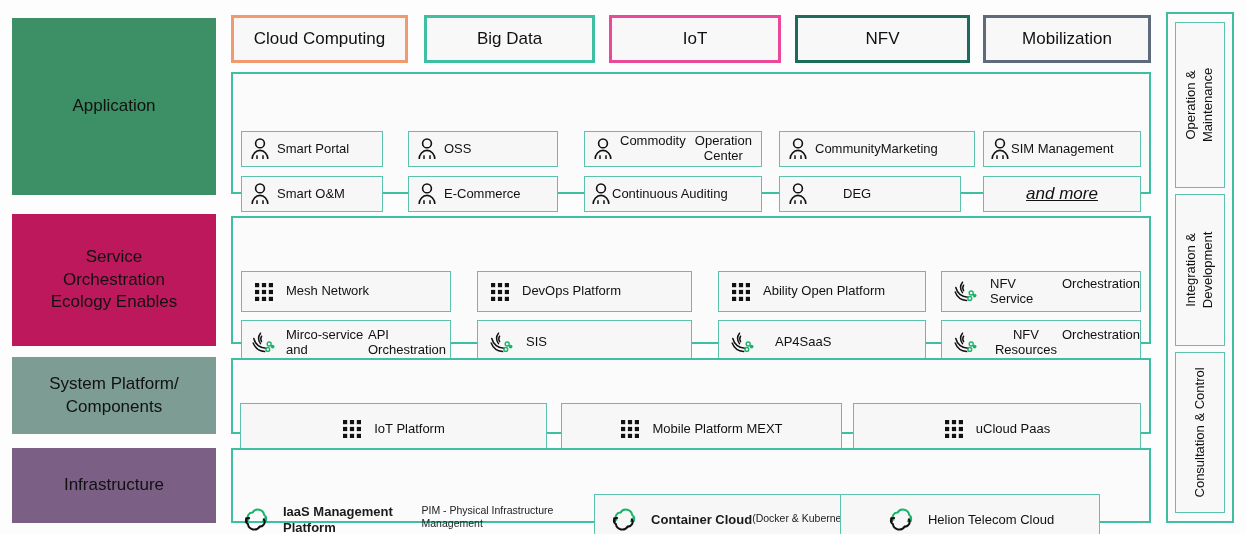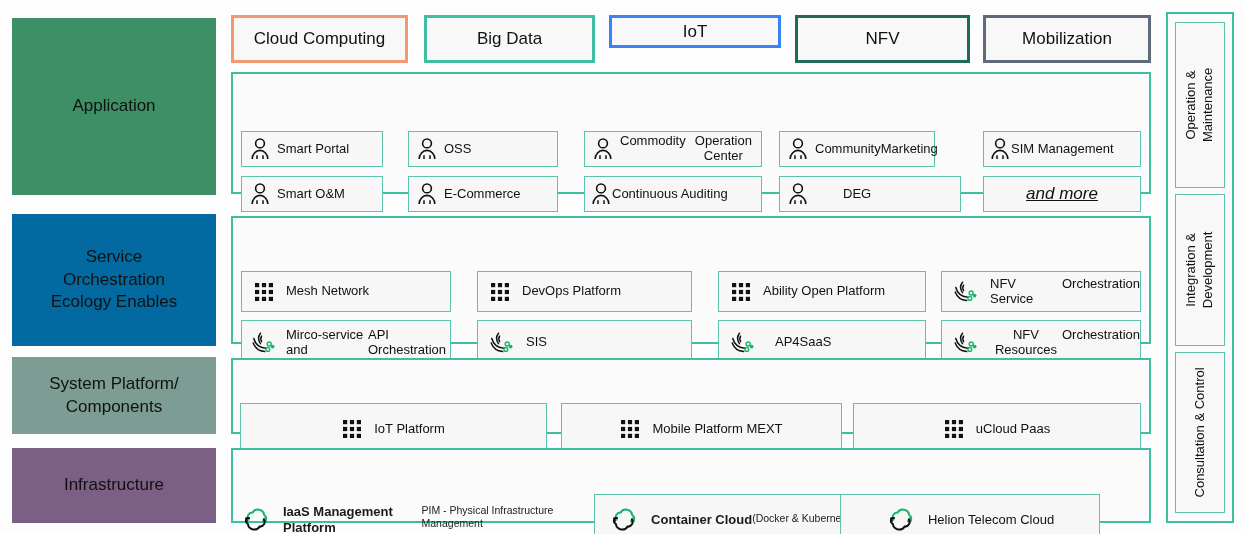--- a/index.html
+++ b/index.html
@@ -25,21 +25,21 @@
 
   
   .stage{
     position:absolute;
     display:flex;align-items:center;justify-content:center;
     text-align:center;
     font-size:17px;line-height:1.35;color:#111;
     box-sizing:border-box;
   }
   .stage-app{background:#3d8f66;}
-  .stage-svc{background:#0369a1;}
+  .stage-svc{background:#be185d;}
   .stage-sys{background:#7d9c93;}
   .stage-inf{background:#7b5f85;}
 
   
   .rowbox{
     position:absolute;
     background:#fbfbfb;
     border:2px solid #3fbfa1;
     box-sizing:border-box;
   }
@@ -93,21 +93,21 @@
 <body>
 
 <div class="canvas">
 
   <div class="tab" style="left:231px;top:15px;width:177px;height:48px;border:3px solid #f2996f;">
     <span>Cloud Computing</span>
   </div>
   <div class="tab" style="left:424px;top:15px;width:171px;height:48px;border:3px solid #3fbfa1;">
     <span>Big Data</span>
   </div>
-  <div class="tab" style="left:609px;top:15px;width:172px;height:33px;border:3px solid #3b82f6;">
+  <div class="tab" style="left:609px;top:15px;width:172px;height:48px;border:3px solid #ec4899;">
     <span>IoT</span>
   </div>
   <div class="tab" style="left:795px;top:15px;width:175px;height:48px;border:3px solid #1f6b5a;">
     <span>NFV</span>
   </div>
   <div class="tab" style="left:983px;top:15px;width:168px;height:48px;border:3px solid #5f6b7a;">
     <span>Mobilization</span>
   </div>
 
   <div class="stage stage-app" style="left:12px;top:18px;width:204px;height:177px;">
@@ -167,21 +167,21 @@
         <line x1="7" y1="18.2" x2="7" y2="22" stroke="#111" stroke-width="1.5"></line>
         <line x1="13" y1="18.2" x2="13" y2="22" stroke="#111" stroke-width="1.5"></line>
       </svg>
       <span class="two-line ctr">
         <span class="lbl">Commodity</span>
         <span class="lbl">Operation Center</span>
       </span>
     </span>
   </div>
 
-  <div class="tile" style="left:779px;top:96px;width:156px;height:36px;padding-left:8px;">
+  <div class="tile" style="left:779px;top:96px;width:196px;height:36px;padding-left:8px;">
     <span class="tcell">
       <svg class="ico" width="20" height="24" viewBox="0 0 20 24">
         <circle cx="10" cy="6.4" r="4.4" fill="none" stroke="#111" stroke-width="1.6"></circle>
         <path d="M2.2 22 A7.8 8.6 0 0 1 17.8 22" fill="none" stroke="#111" stroke-width="1.6"></path>
         <line x1="7" y1="18.2" x2="7" y2="22" stroke="#111" stroke-width="1.5"></line>
         <line x1="13" y1="18.2" x2="13" y2="22" stroke="#111" stroke-width="1.5"></line>
       </svg>
       <span class="two-line ctr">
         <span class="lbl">Community</span>
         <span class="lbl">Marketing</span>

